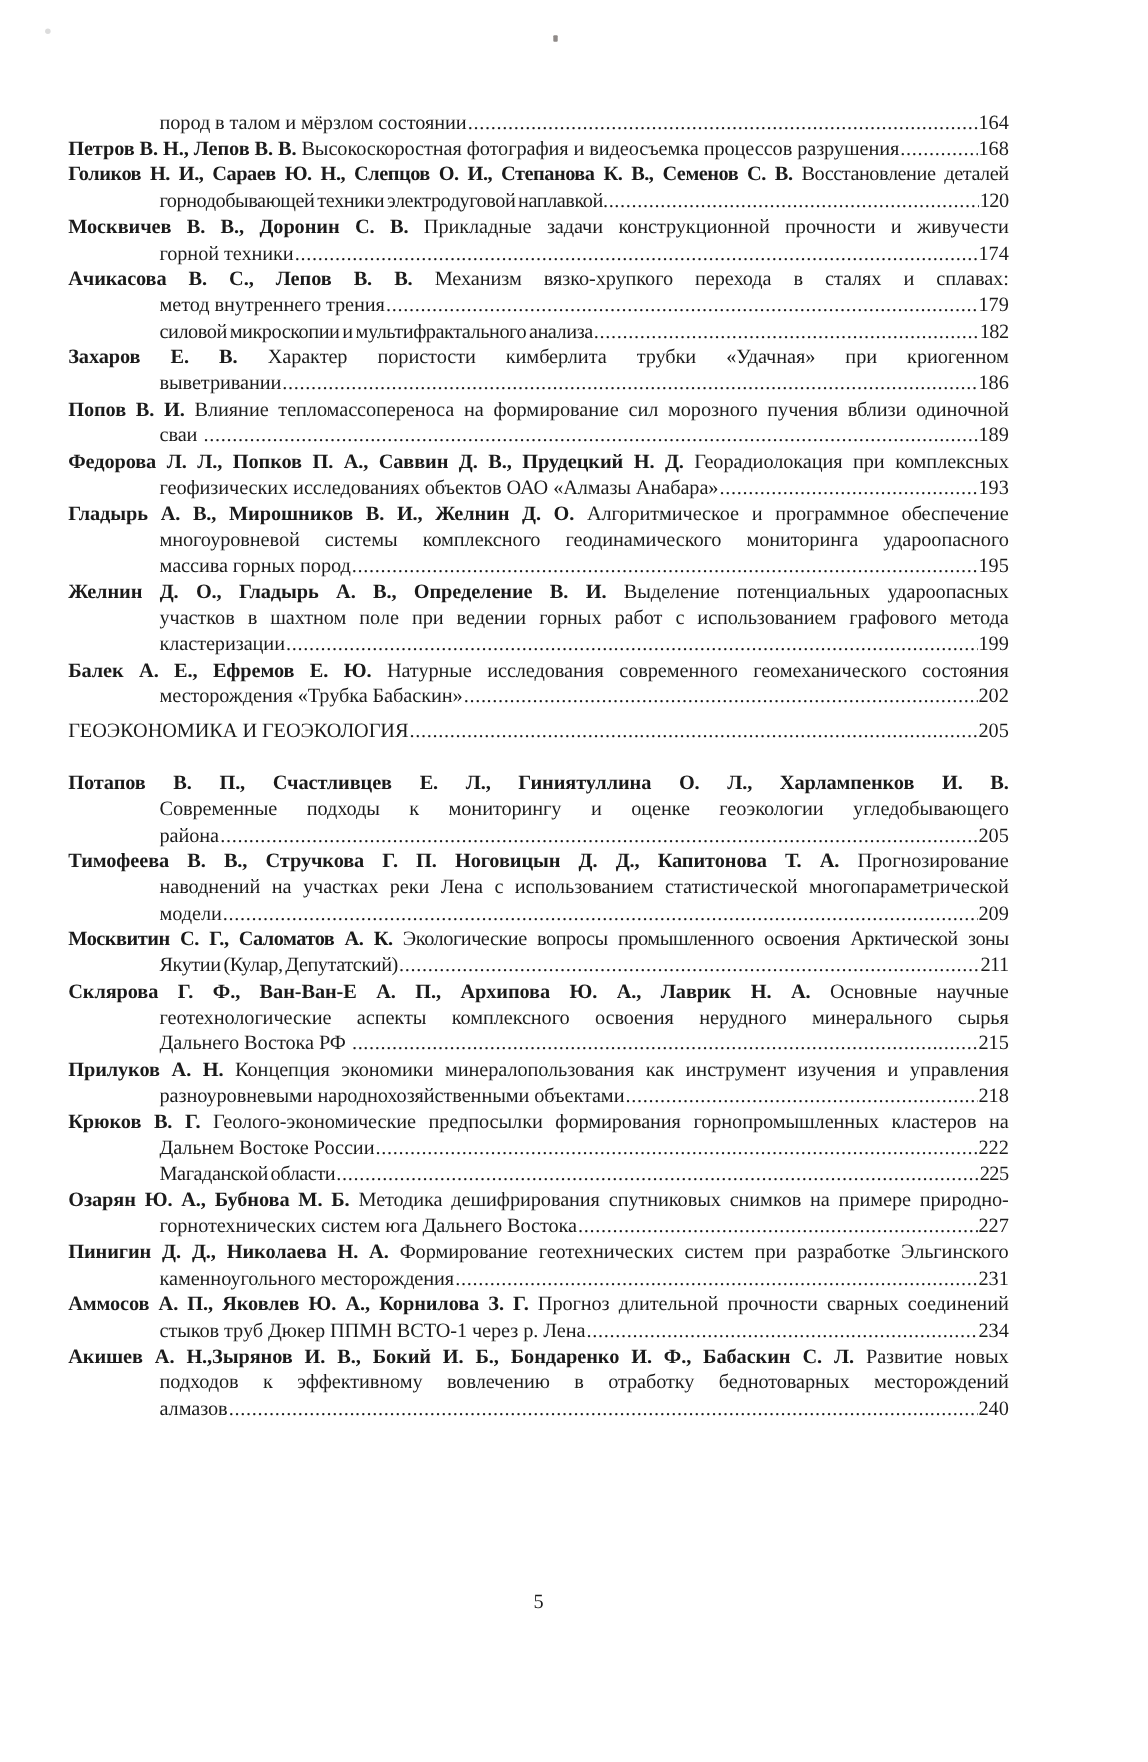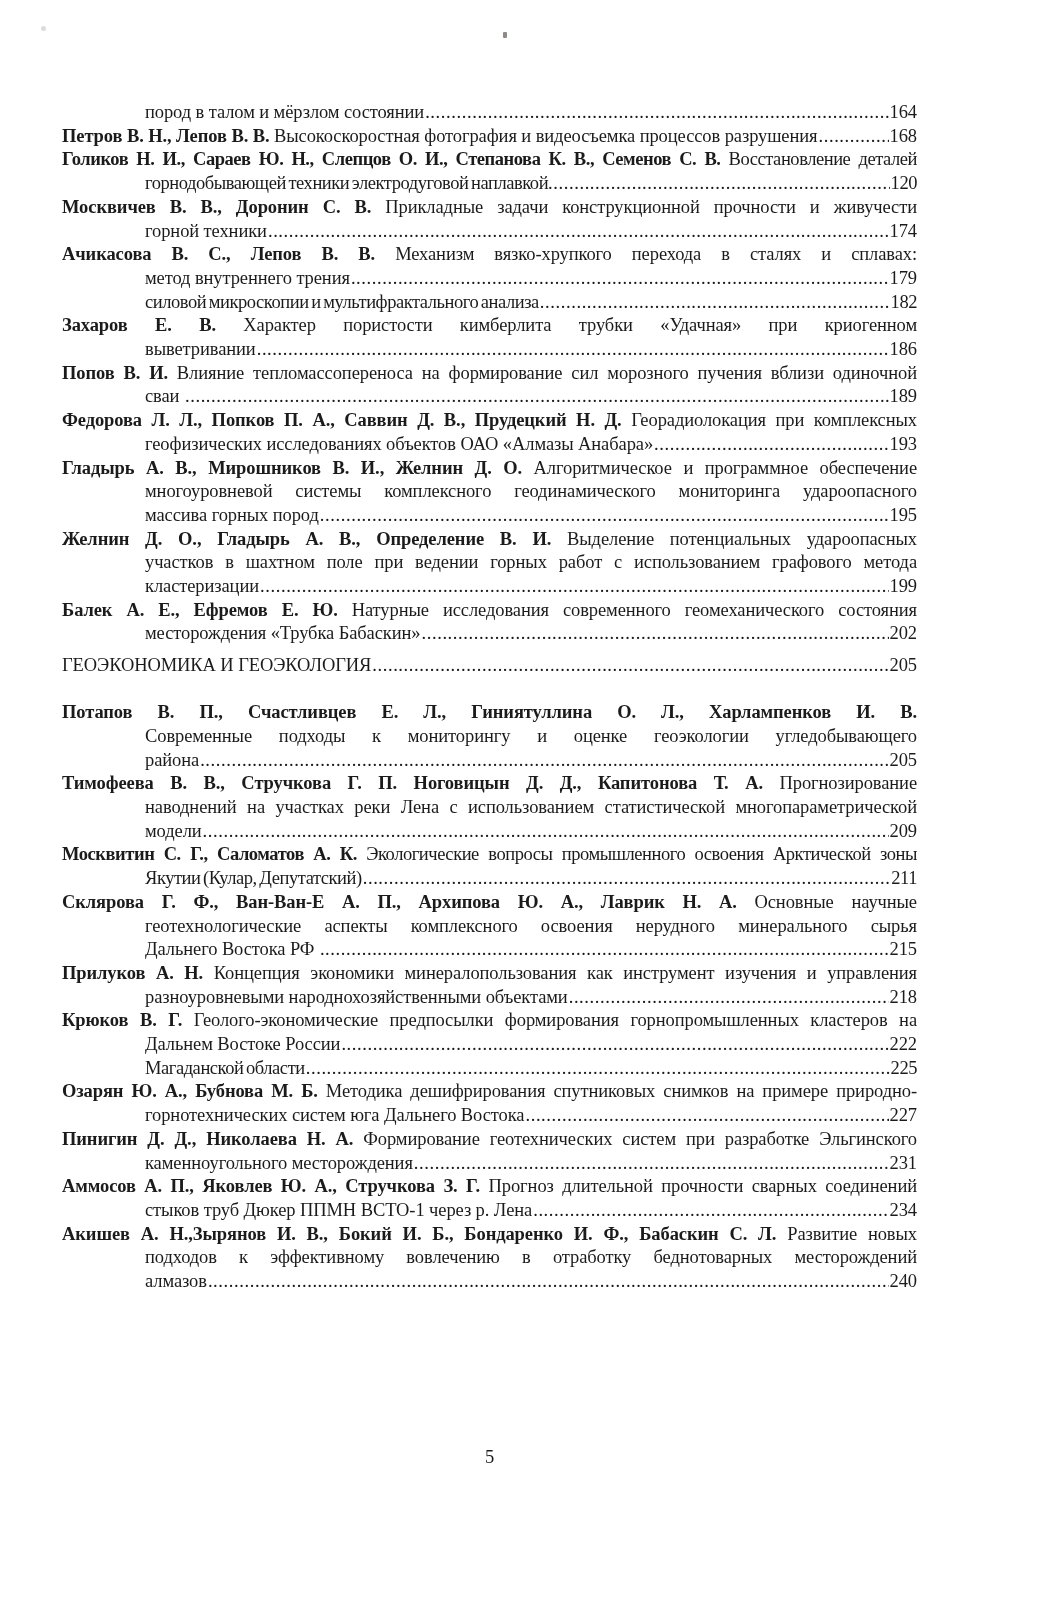--- a/index.html
+++ b/index.html
@@ -246,21 +246,21 @@
       </div>
       <div class="entry">
         <div class="line"><b class="au">Пинигин Д. Д., Николаева Н. А.</b><span class=""> Формирование геотехнических систем при разработке Эльгинского</span></div>
         <div class="line cont leader">
           <span class="lt">каменноугольного месторождения</span>
           <span class="dots"></span>
           <span class="pg">231</span>
         </div>
       </div>
       <div class="entry">
-        <div class="line"><b class="au">Аммосов А. П., Яковлев Ю. А., Стручкова З. Г.</b><span class=""> Прогноз длительной прочности сварных соединений</span></div>
+        <div class="line"><b class="au">Аммосов А. П., Яковлев Ю. А., Корнилова З. Г.</b><span class=""> Прогноз длительной прочности сварных соединений</span></div>
         <div class="line cont leader">
           <span class="lt">стыков труб Дюкер ППМН ВСТО-1 через р. Лена</span>
           <span class="dots"></span>
           <span class="pg">234</span>
         </div>
       </div>
       <div class="entry">
         <div class="line"><b class="au">Акишев А. Н.,Зырянов И. В.,  Бокий И. Б., Бондаренко И. Ф., Бабаскин С. Л.</b><span class=""> Развитие новых</span></div>
         <div class="line cont"><span class="">подходов к эффективному вовлечению в отработку беднотоварных месторождений</span></div>
         <div class="line cont leader">

